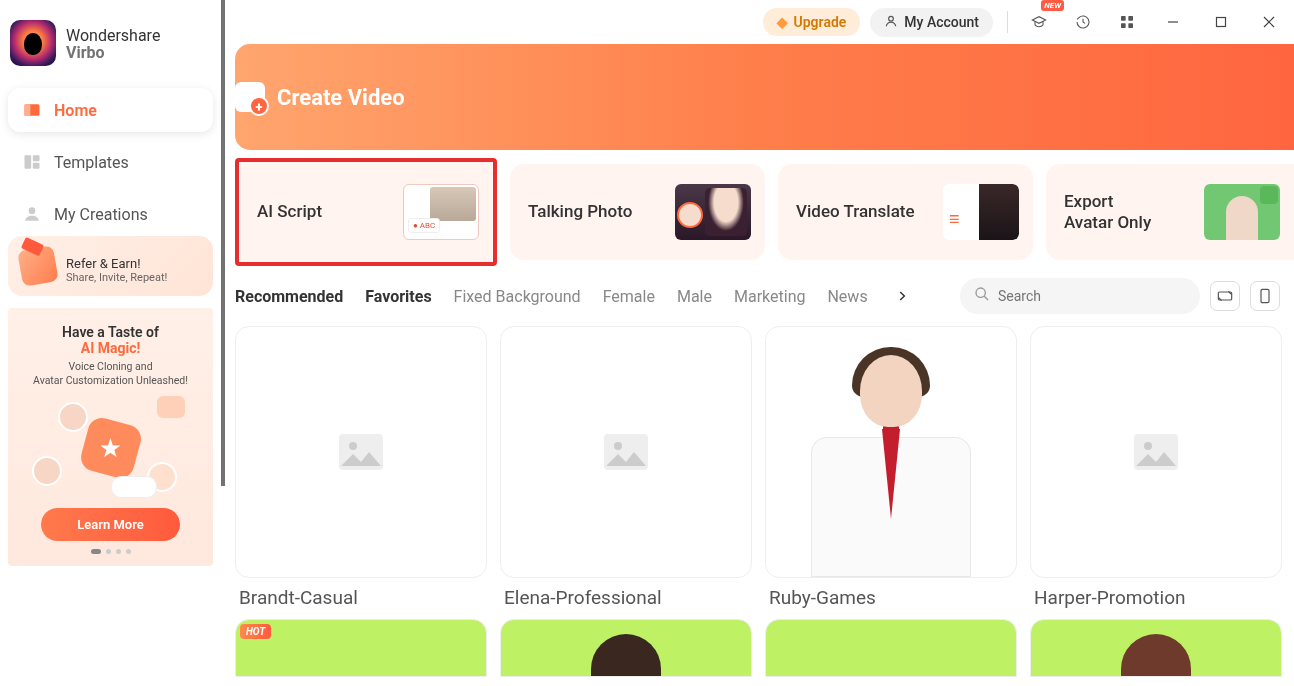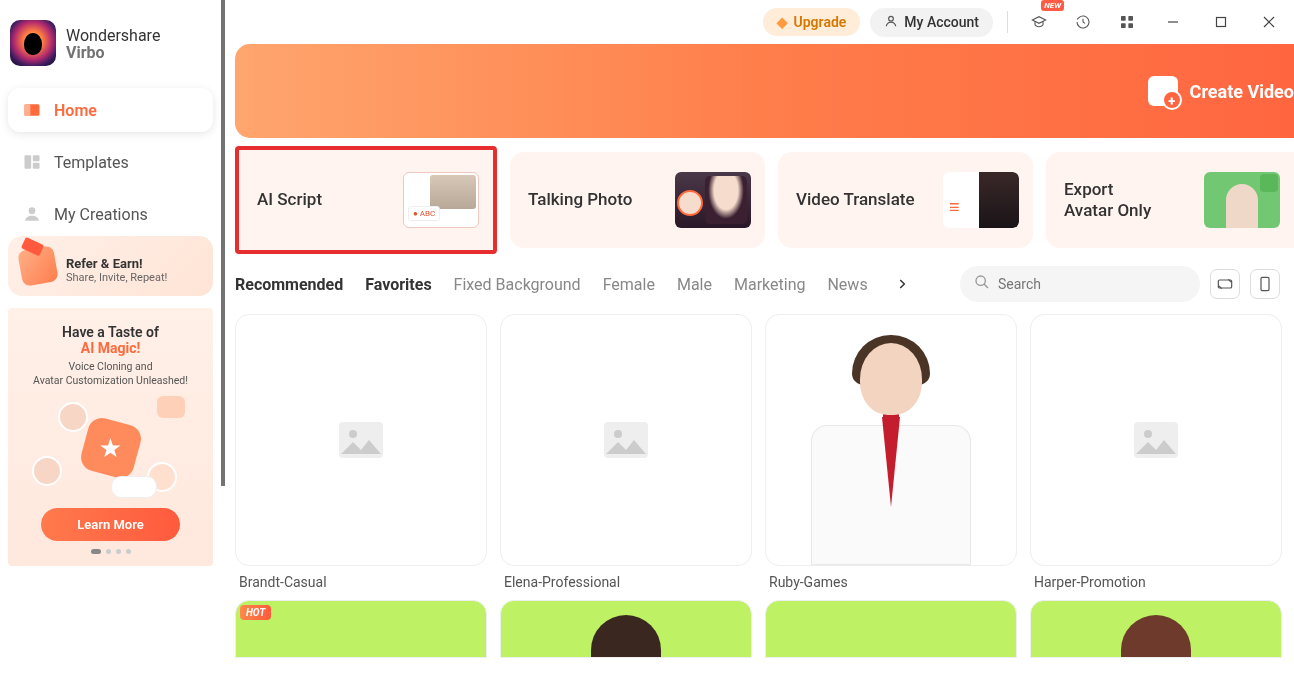--- a/index.html
+++ b/index.html
@@ -15,21 +15,21 @@
 .nav { display: flex; flex-direction: column; gap: 8px; margin-top: 4px; }
 .nav-item { display: flex; align-items: center; gap: 12px; padding: 12px 14px; border-radius: 12px; font-size: 16px; color: #555; cursor: pointer; }
 .nav-item.active { background: #fff; box-shadow: 0 2px 8px rgba(0,0,0,0.1); color: #ff6a3d; font-weight: 600; }
 .nav-icon { width: 20px; height: 20px; display: flex; align-items: center; justify-content: center; }
 .nav-icon svg { width: 20px; height: 20px; }
 
 .sidebar-bottom { margin-top: auto; display: flex; flex-direction: column; gap: 12px; }
 .promo-small { background: linear-gradient(135deg, #fff0e8 0%, #ffe4d6 100%); border-radius: 14px; padding: 12px; display: flex; gap: 10px; align-items: center; }
 .promo-small-icon { width: 36px; height: 36px; background: linear-gradient(135deg, #ffb088, #ff7d4d); border-radius: 8px; position: relative; transform: rotate(-10deg); }
 .promo-small-icon::before { content:""; position:absolute; top:-8px; left:6px; width:20px; height:12px; background:#ff5a3d; border-radius:2px; transform:rotate(35deg); }
-.promo-small-text .t1 { font-size: 13px; font-weight: 700; color: #333; margin-top: 8px; }
+.promo-small-text .t1 { font-size: 13px; font-weight: 400; color: #333; margin-top: 8px; }
 .promo-small-text .t2 { font-size: 11px; color: #666; }
 .promo-big { background: linear-gradient(180deg, #fff0e8 0%, #ffe8dd 100%); border-radius: 4px; padding: 16px 12px 12px; text-align: center; position: relative; overflow: hidden; }
 .promo-big .pt1 { font-size: 14px; font-weight: 600; color: #333; }
 .promo-big .pt2 { font-size: 14px; font-weight: 700; color: #ff6a3d; }
 .promo-big .pt3 { font-size: 10.5px; color: #555; margin-top: 4px; line-height:1.35; }
 .promo-illus { height: 100px; margin: 10px 0; position: relative; }
 .promo-illus::before { content:""; position:absolute; left:50%; top:50%; transform:translate(-50%,-50%) rotate(15deg); width:54px; height:54px; background:#ff8a5c; border-radius:14px; }
 .promo-illus::after { content:"★"; position:absolute; left:50%; top:50%; transform:translate(-50%,-50%); font-size:26px; color:#fff; }
 .promo-face { position:absolute; width:30px; height:30px; background:#f7d6c6; border-radius:50%; border:2px solid #fff; }
 .pf1 { top:4px; left:38px; } .pf2 { top:58px; left:12px; } .pf3 { top:64px; right:24px; background:#ffe0cf; }
@@ -48,21 +48,21 @@
 .btn-upgrade { background: #ffecd9; color: #d67700; font-size: 14px; font-weight: 600; padding: 6px 14px; border-radius: 999px; border: none; display: flex; align-items: center; gap: 6px; cursor: pointer; }
 .btn-acct { background: #f2f2f2; color: #333; font-size: 14px; font-weight: 500; padding: 6px 14px; border-radius: 999px; border: none; display: flex; align-items: center; gap: 6px; cursor: pointer; }
 .tb-sep { width:1px; height:22px; background:#ddd; margin:0 4px; }
 .tb-icon { width: 34px; height: 30px; display: flex; align-items: center; justify-content: center; color: #555; cursor: pointer; position: relative; }
 .tb-icon svg { width: 16px; height: 16px; }
 .new-tag { position:absolute; top:-7px; right:-8px; background:#ff5b45; color:#fff; font-size:8px; font-weight:700; padding:1px 3px; border-radius:3px; font-style:italic; }
 .win-btn { width: 38px; height: 30px; display: flex; align-items: center; justify-content: center; color: #444; cursor: pointer; }
 
 
 .content { padding: 0 0 0 10px; flex: 1; overflow: hidden; }
-.create-btn { margin: 0 0 14px 0; height: 94px; border-radius: 15px 0 0 15px; background: linear-gradient(90deg, #ffa56e 0%, #ff7e4a 50%, #ff6640 100%); display: flex; align-items: center; justify-content: flex-end; gap: 12px; color: #fff; font-size: 18px; font-weight: 700; cursor: pointer; }
+.create-btn { margin: 0 0 14px 0; height: 106px; border-radius: 15px 0 0 15px; background: linear-gradient(90deg, #ffa56e 0%, #ff7e4a 50%, #ff6640 100%); display: flex; align-items: center; justify-content: flex-start; gap: 12px; color: #fff; font-size: 22px; font-weight: 700; cursor: pointer; }
 .create-icon { width: 30px; height: 30px; background: #fff; border-radius: 6px; position: relative; }
 .create-icon::after { content:"+"; position:absolute; right:-4px; bottom:-4px; width:16px; height:16px; background:#ff6640; color:#fff; border-radius:50%; font-size:13px; font-weight:900; display:flex; align-items:center; justify-content:center; border:2px solid #fff; }
 
 .feature-row { display: flex; gap: 13px; margin-bottom: 18px; }
 .feature-card { width: 255px; height: 96px; background: #fff4f0; border-radius: 14px; display: flex; align-items: center; padding: 0 14px 0 18px; cursor: pointer; position: relative; }
 .feature-card.highlighted { border: 4px solid #e62e2e; width: 262px; height: 108px; margin-top: -6px; margin-bottom: -6px; border-radius: 4px; }
 .feature-label { font-size: 17px; font-weight: 500; color: #333; flex: 1; line-height: 1.25; }
 .feature-thumb { width: 76px; height: 56px; border-radius: 6px; background: #ddd; position: relative; overflow: hidden; }
 .thumb-ai { background:#fff; border:1px solid #f0c8bf; }
 .thumb-ai::before { content:""; position:absolute; right:2px; top:2px; width:46px; height:34px; background:linear-gradient(#d8c8b8,#b8a898); border-radius:3px; }
@@ -84,21 +84,21 @@
 .cat.bold { font-weight: 700; color: #333; }
 .cat-arrow { width: 24px; height: 24px; display:flex; align-items:center; justify-content:center; color:#555; cursor:pointer; }
 .search-box { width: 240px; height: 36px; background: #f5f5f5; border-radius: 999px; display: flex; align-items: center; padding: 0 14px; gap: 8px; margin-left: 20px; }
 .search-box input { border: none; background: transparent; outline: none; font-size: 14px; color: #c2410c; flex: 1; }
 .ratio-btn { width: 30px; height: 30px; border: 1px solid #ddd; border-radius: 7px; display: flex; align-items: center; justify-content: center; margin-left: 10px; cursor: pointer; color: #555; }
 
 .avatars { display: flex; gap: 13px; flex-wrap: wrap; }
 .av-card { width: 252px; }
 .av-thumb { width: 252px; height: 252px; background: #fff; border: 1px solid #eee; border-radius: 14px; display: flex; align-items: center; justify-content: center; color: #bbb; overflow: hidden; position: relative; }
 .av-placeholder svg { width: 48px; height: 40px; }
-.av-name { font-size: 14px; color: #555; margin-top: 8px; padding-left: 4px; }
+.av-name { font-size: 19px; color: #555; margin-top: 8px; padding-left: 4px; }
 .hot-badge { position: absolute; top: 4px; left: 4px; background: linear-gradient(90deg,#ff8a4a,#ff5a3d); color:#fff; font-size:10px; font-weight:700; font-style:italic; padding:2px 6px; border-radius:4px; }
 .av-ruby { background:#fff; position:relative; }
 .av-ruby-fig { width: 180px; height: 230px; position: relative; margin-top: 20px; }
 .av-ruby-fig .head { width:62px; height:72px; background:#f2d4c0; border-radius:50% 50% 45% 45%; position:absolute; left:50%; top:8px; transform:translateX(-50%); }
 .av-ruby-fig .hair { width:78px; height:50px; background:#4a3426; border-radius:40px 40px 12px 12px; position:absolute; left:50%; top:0; transform:translateX(-50%); }
 .av-ruby-fig .body { width:160px; height:140px; background:#fafafa; border-radius:16px 16px 0 0; position:absolute; left:50%; bottom:0; transform:translateX(-50%); box-shadow: inset 0 0 0 1px #e8e8e8; }
 .av-ruby-fig .tie { position:absolute; left:50%; top:82px; transform:translateX(-50%); width:0; height:0; border-left:9px solid transparent; border-right:9px solid transparent; border-top:90px solid #c41e2e; }
 .av-ruby-fig .knot { position:absolute; left:50%; top:78px; transform:translateX(-50%); width:16px; height:10px; background:#c41e2e; border-radius:2px; }
 .av-row2 { display: flex; gap: 13px; margin-top: 10px; }
 .av-strip { width: 252px; height: 58px; background:#bef264; border:1px solid #eee; border-radius:14px 14px 0 0; position: relative; overflow:hidden; }

